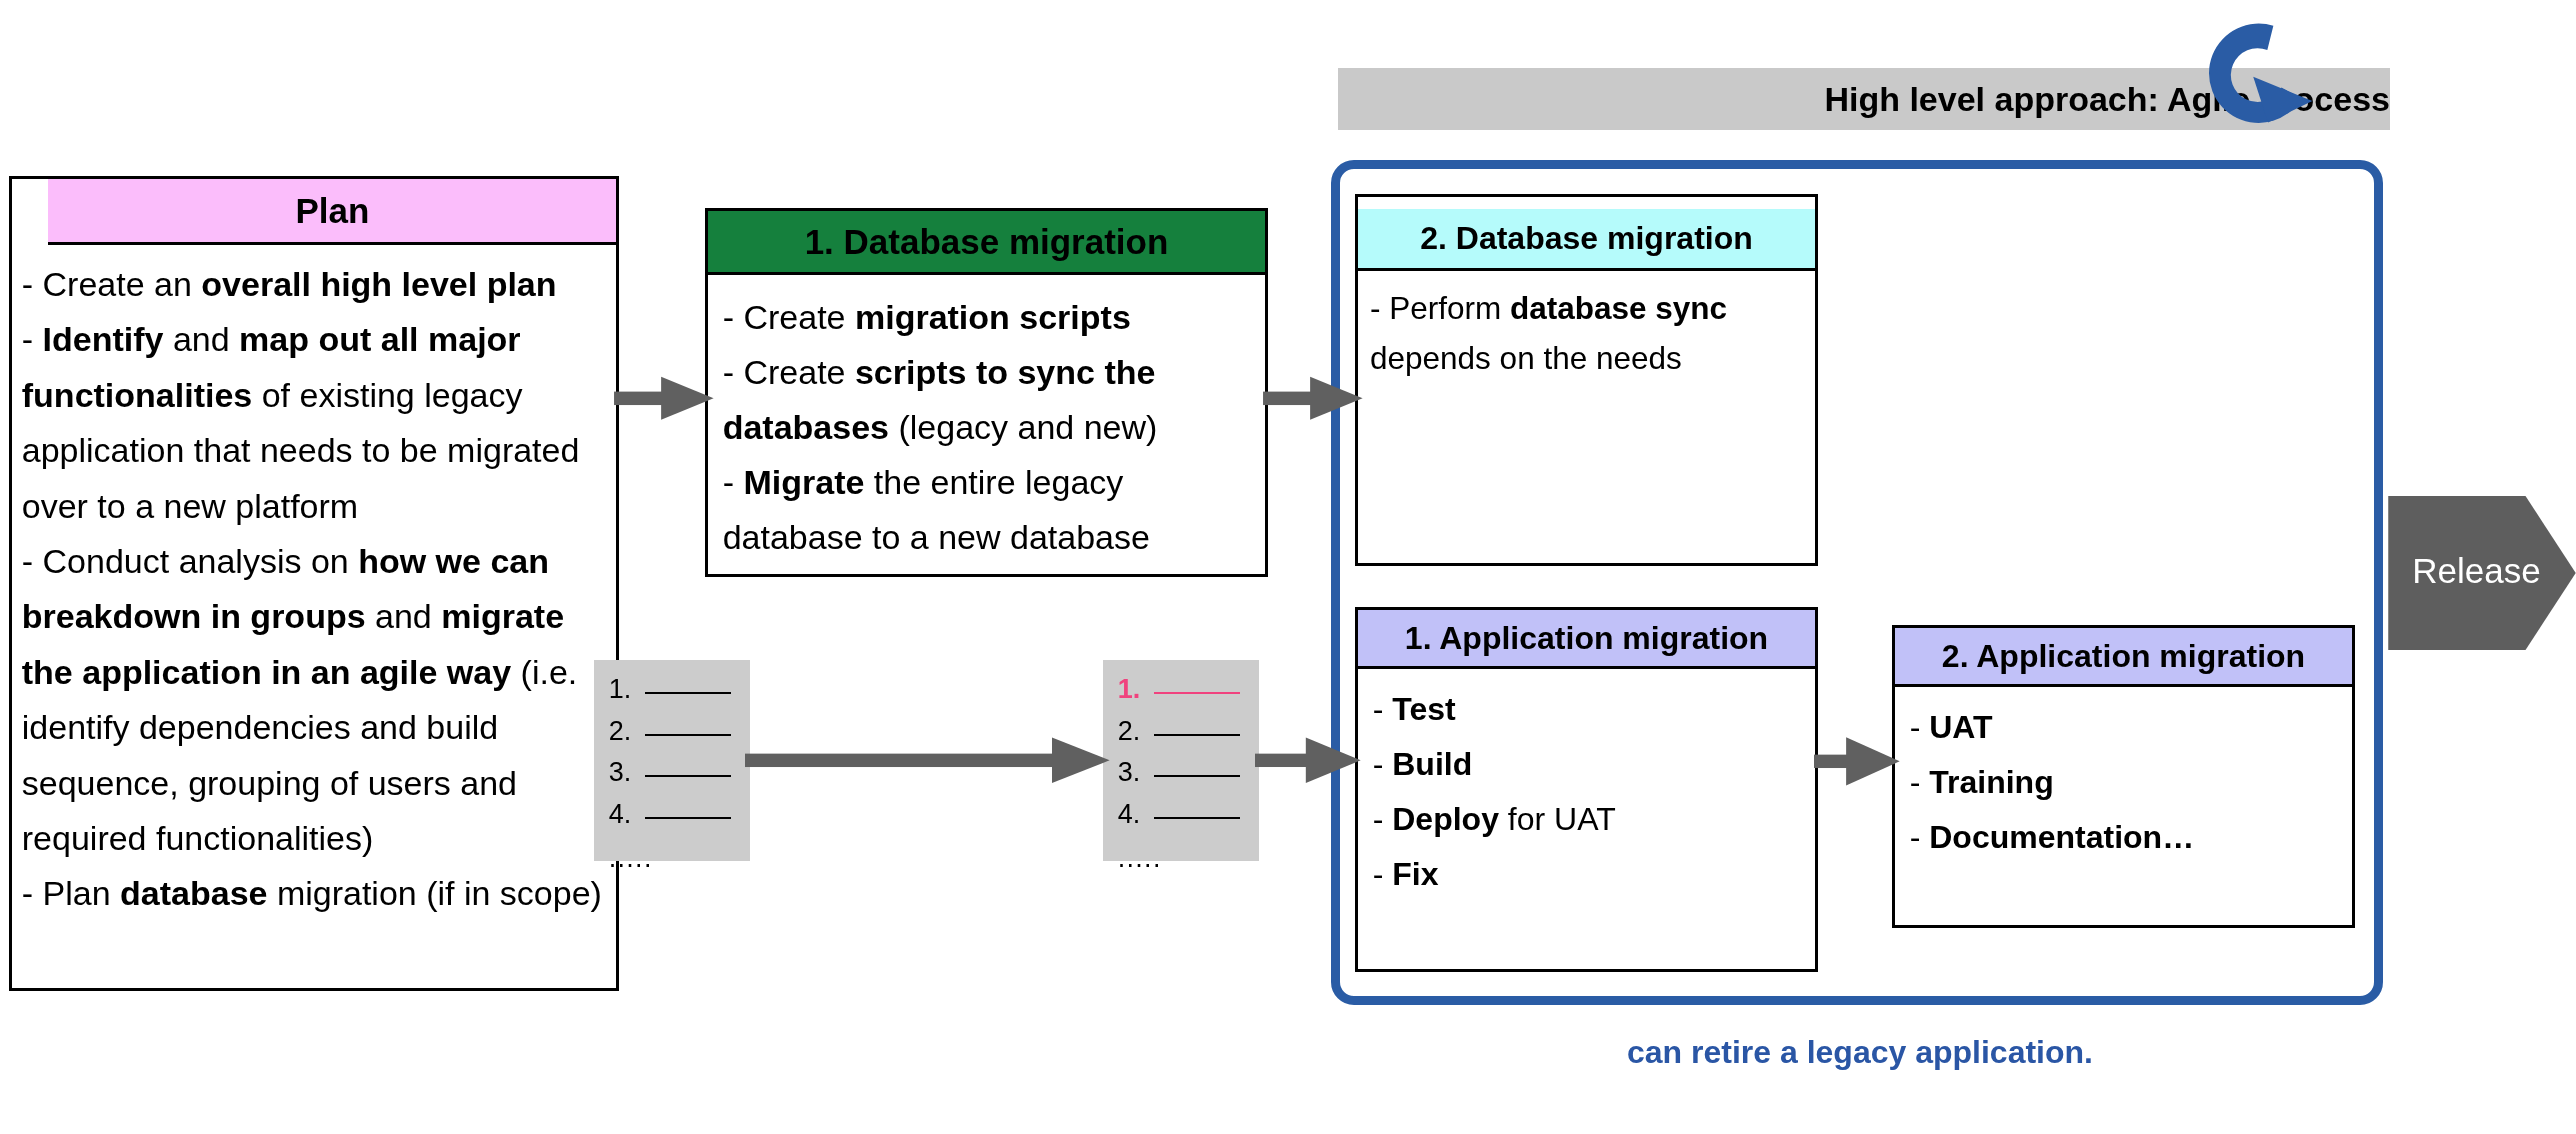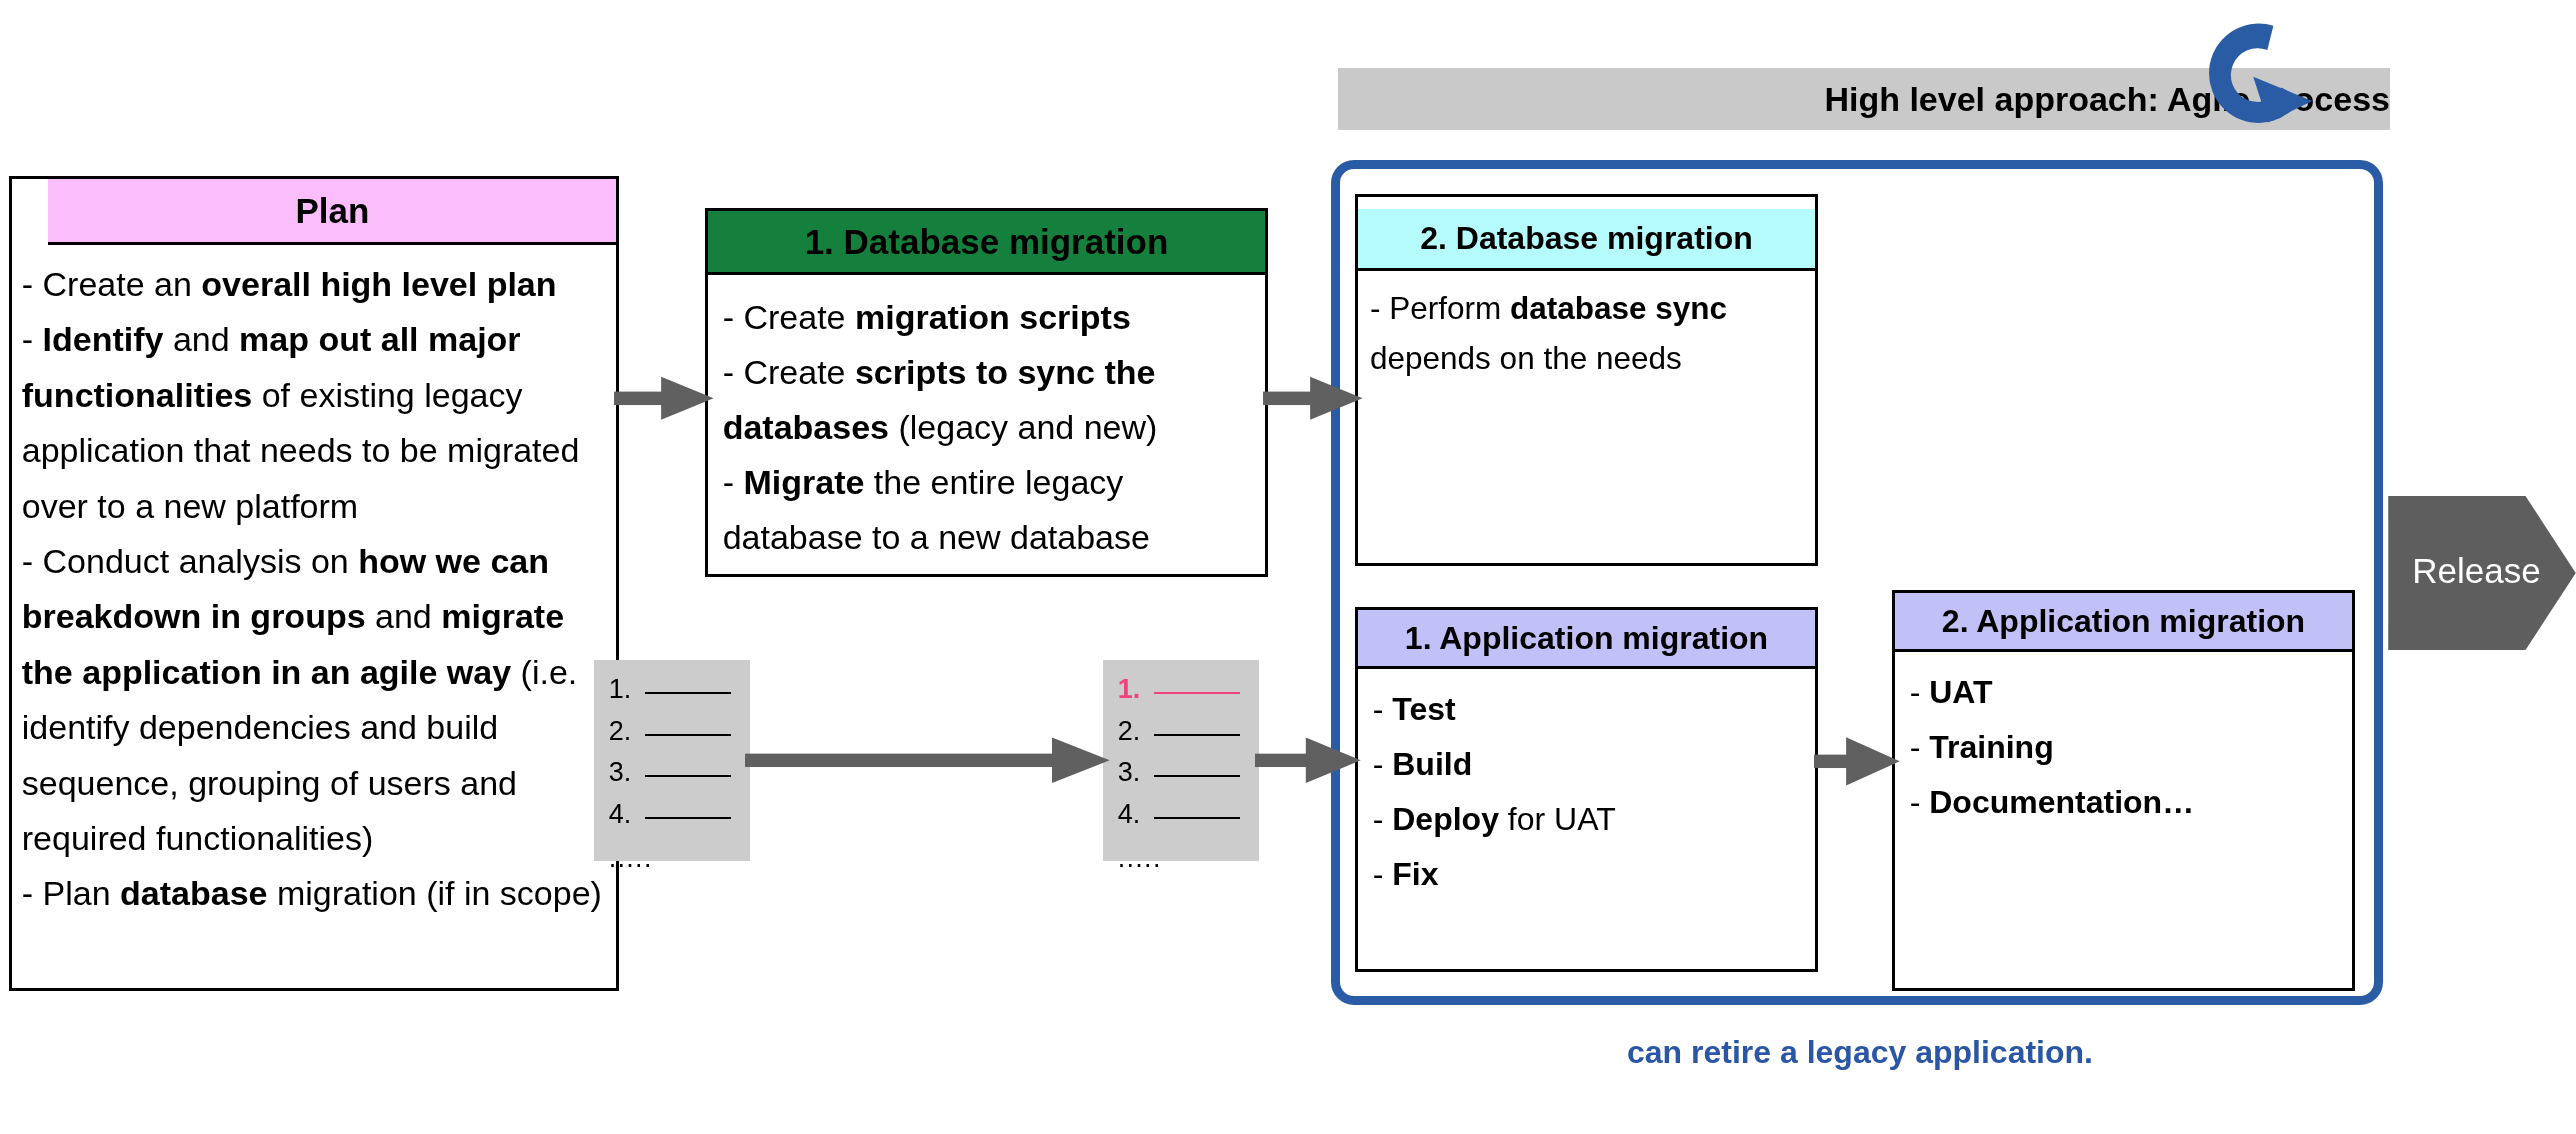--- a/index.html
+++ b/index.html
@@ -59,21 +59,21 @@
   #db2-card { left: 1355px; top: 194px; width: 463px; height: 372px; }
   #db2-head { height: 62px; background: #B5FBFB; font-size: 32px; margin-top: 12px; }
   #db2-body { padding: 12px 9.4px 0 12px; font-size: 31.5px; line-height: 1.6; }
 
   
   #app1-card { left: 1355px; top: 607px; width: 463px; height: 365px; }
   #app1-head { height: 59px; background: #C1C1F8; font-size: 32px; text-align: center; }
   #app1-body { padding: 13.4px 9.4px 0 14.7px; font-size: 32px; line-height: 1.72; }
 
   
-  #app2-card { left: 1892px; top: 590px; width: 463px; height: 401px; }
+  #app2-card { left: 1892px; top: 625px; width: 463px; height: 303px; }
   #app2-head { height: 59px; background: #C1C1F8; font-size: 32px; }
   #app2-body { padding: 13.4px 9.4px 0 14.7px; font-size: 32px; line-height: 1.72; }
 
   
   #agile-container {
     position: absolute;
     left: 1331px;
     top: 160px;
     width: 1052px;
     height: 845px;

